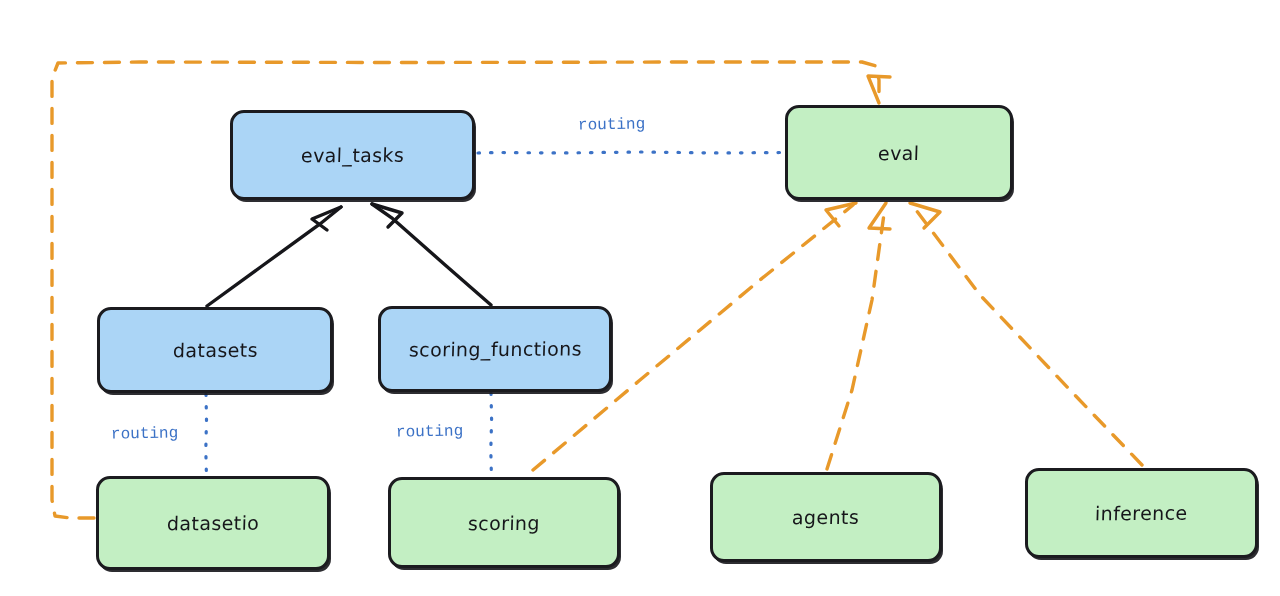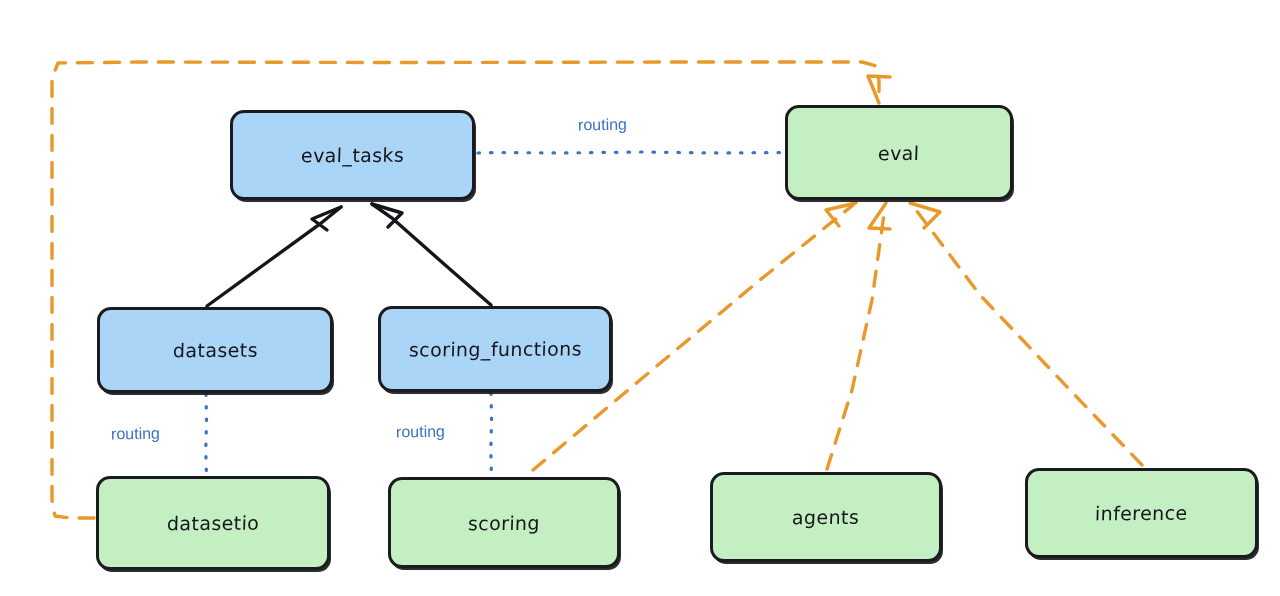--- a/index.html
+++ b/index.html
@@ -42,21 +42,21 @@
     letter-spacing: 0.4px;
     color: #16161a;
     white-space: nowrap;
     transform: skewX(-2deg) rotate(-0.35deg);
   }
   .node.blue  { background: #abd5f6; }
   .node.green { background: #c3efc3; }
 
   .edge-label {
     position: absolute;
-    font-family: Liberation Sans, sans-serif;
+    font-family: Liberation Mono, monospace;
     font-size: 16px;
     color: #3c72c6;
     white-space: nowrap;
     transform: rotate(-1deg);
   }
 </style>
 </head>
 <body>
 
 <div id="canvas">

